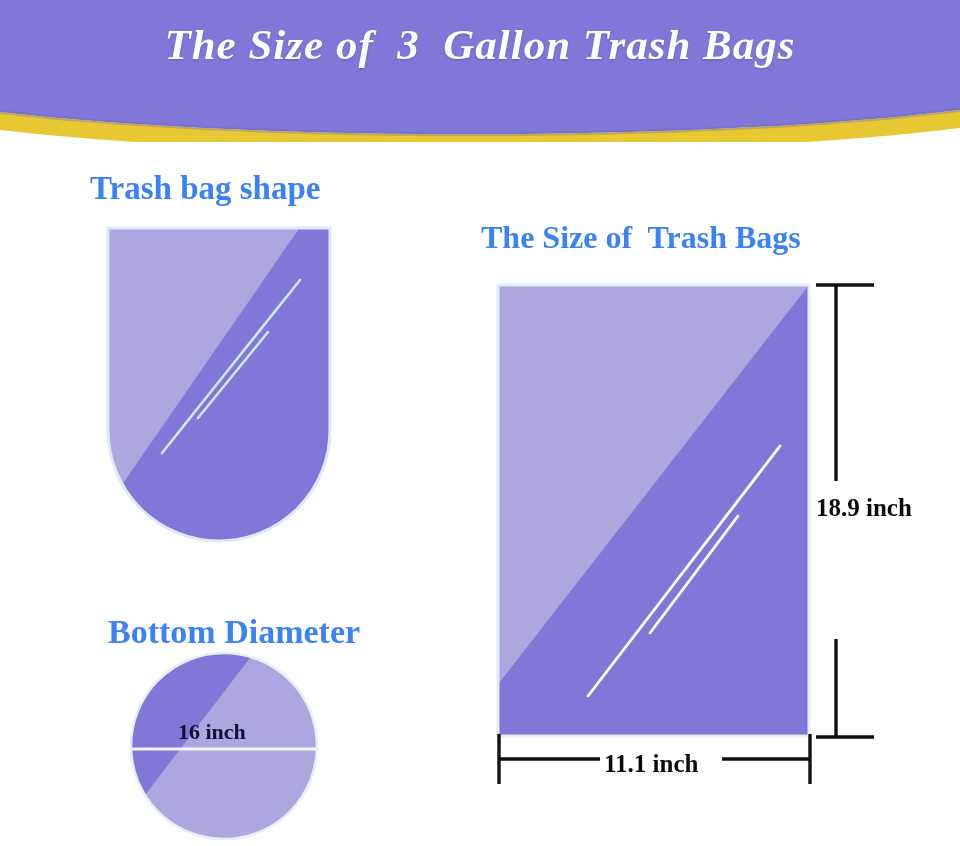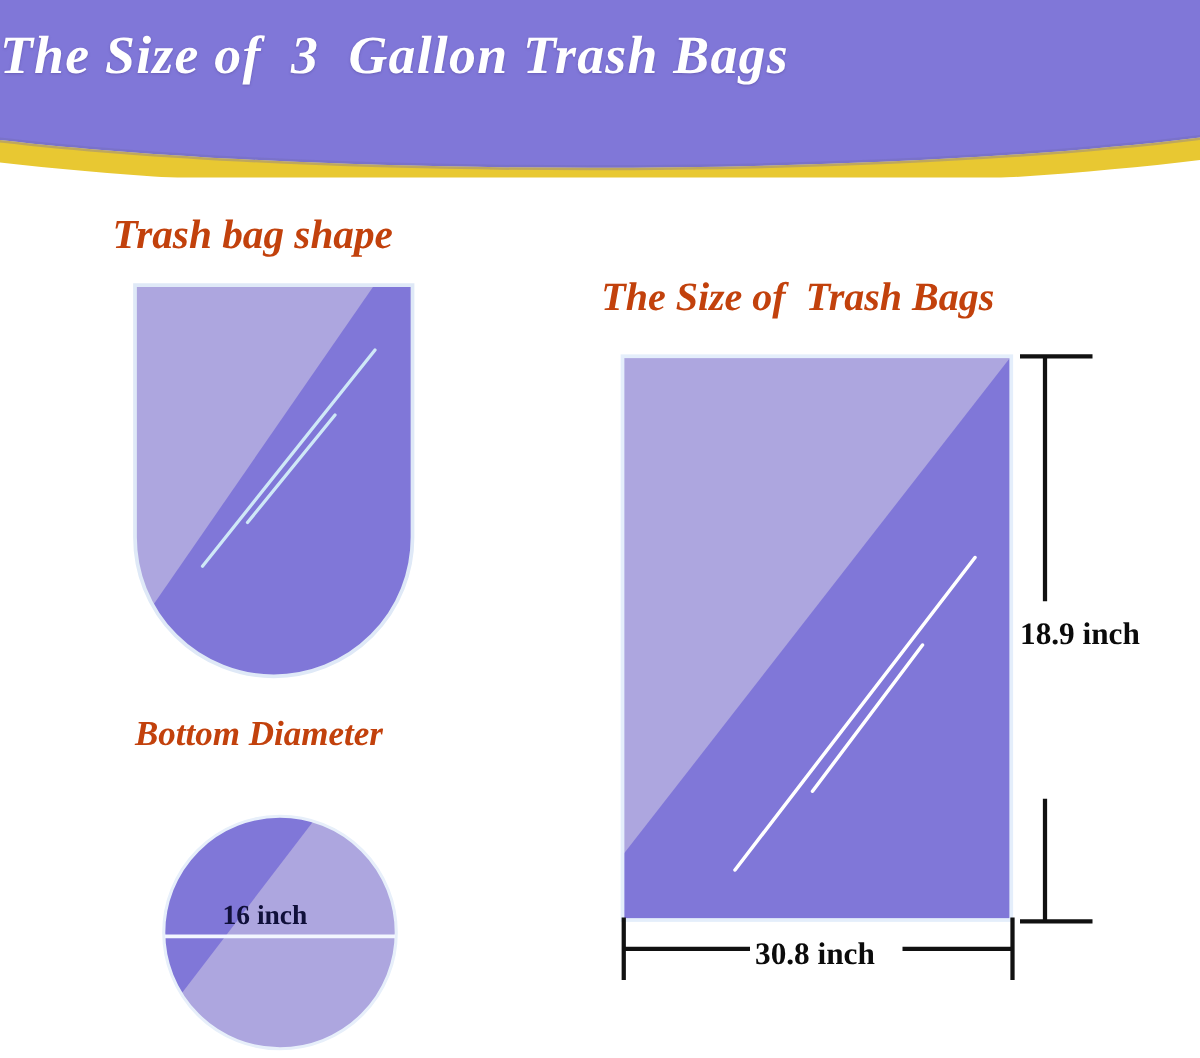--- a/index.html
+++ b/index.html
@@ -26,48 +26,48 @@
     width: 960px;
     height: 142px;
     overflow: hidden;
   }
   .banner svg { display: block; }
   .banner-title {
     position: absolute;
     left: 0;
     top: 20px;
     width: 960px;
+    text-align: center;
     color: #ffffff;
     font-family: "Liberation Serif", serif;
     font-style: italic;
     font-weight: bold;
     font-size: 43px;
     letter-spacing: 1px;
     white-space: pre;
     text-shadow: 0 1px 2px rgba(60,50,120,0.35);
   }
 
   
   .heading {
     position: absolute;
-    color: #c2410c;
-    font-family: "Liberation Serif", serif;
-    font-style: italic;
+    color: #3b82f6;
+    font-family: "Liberation Serif", serif;
     font-weight: bold;
     white-space: pre;
   }
   #heading-bag-shape {
     left: 90px;
     top: 170px;
     font-size: 33px;
   }
   #heading-bottom-diameter {
     left: 108px;
-    top: 572px;
-    font-size: 28px;
+    top: 613px;
+    font-size: 34px;
   }
   #heading-size-of-bags {
     left: 481px;
     top: 219px;
     font-size: 32px;
     text-align: center;
   }
 
   
   .shape-svg {
@@ -210,15 +210,15 @@
 
     <line x1="9" y1="6" x2="9" y2="56" stroke="#111111" stroke-width="3.4"></line>
 
     <line x1="320" y1="6" x2="320" y2="56" stroke="#111111" stroke-width="3.4"></line>
 
     <line x1="9" y1="31" x2="110" y2="31" stroke="#111111" stroke-width="3.4"></line>
 
     <line x1="232" y1="31" x2="320" y2="31" stroke="#111111" stroke-width="3.4"></line>
   </svg>
 
-  <div class="dim-label" id="label-width">30.8 inch</div>
+  <div class="dim-label" id="label-width">11.1 inch</div>
 
 </div>
 
 </body></html>

